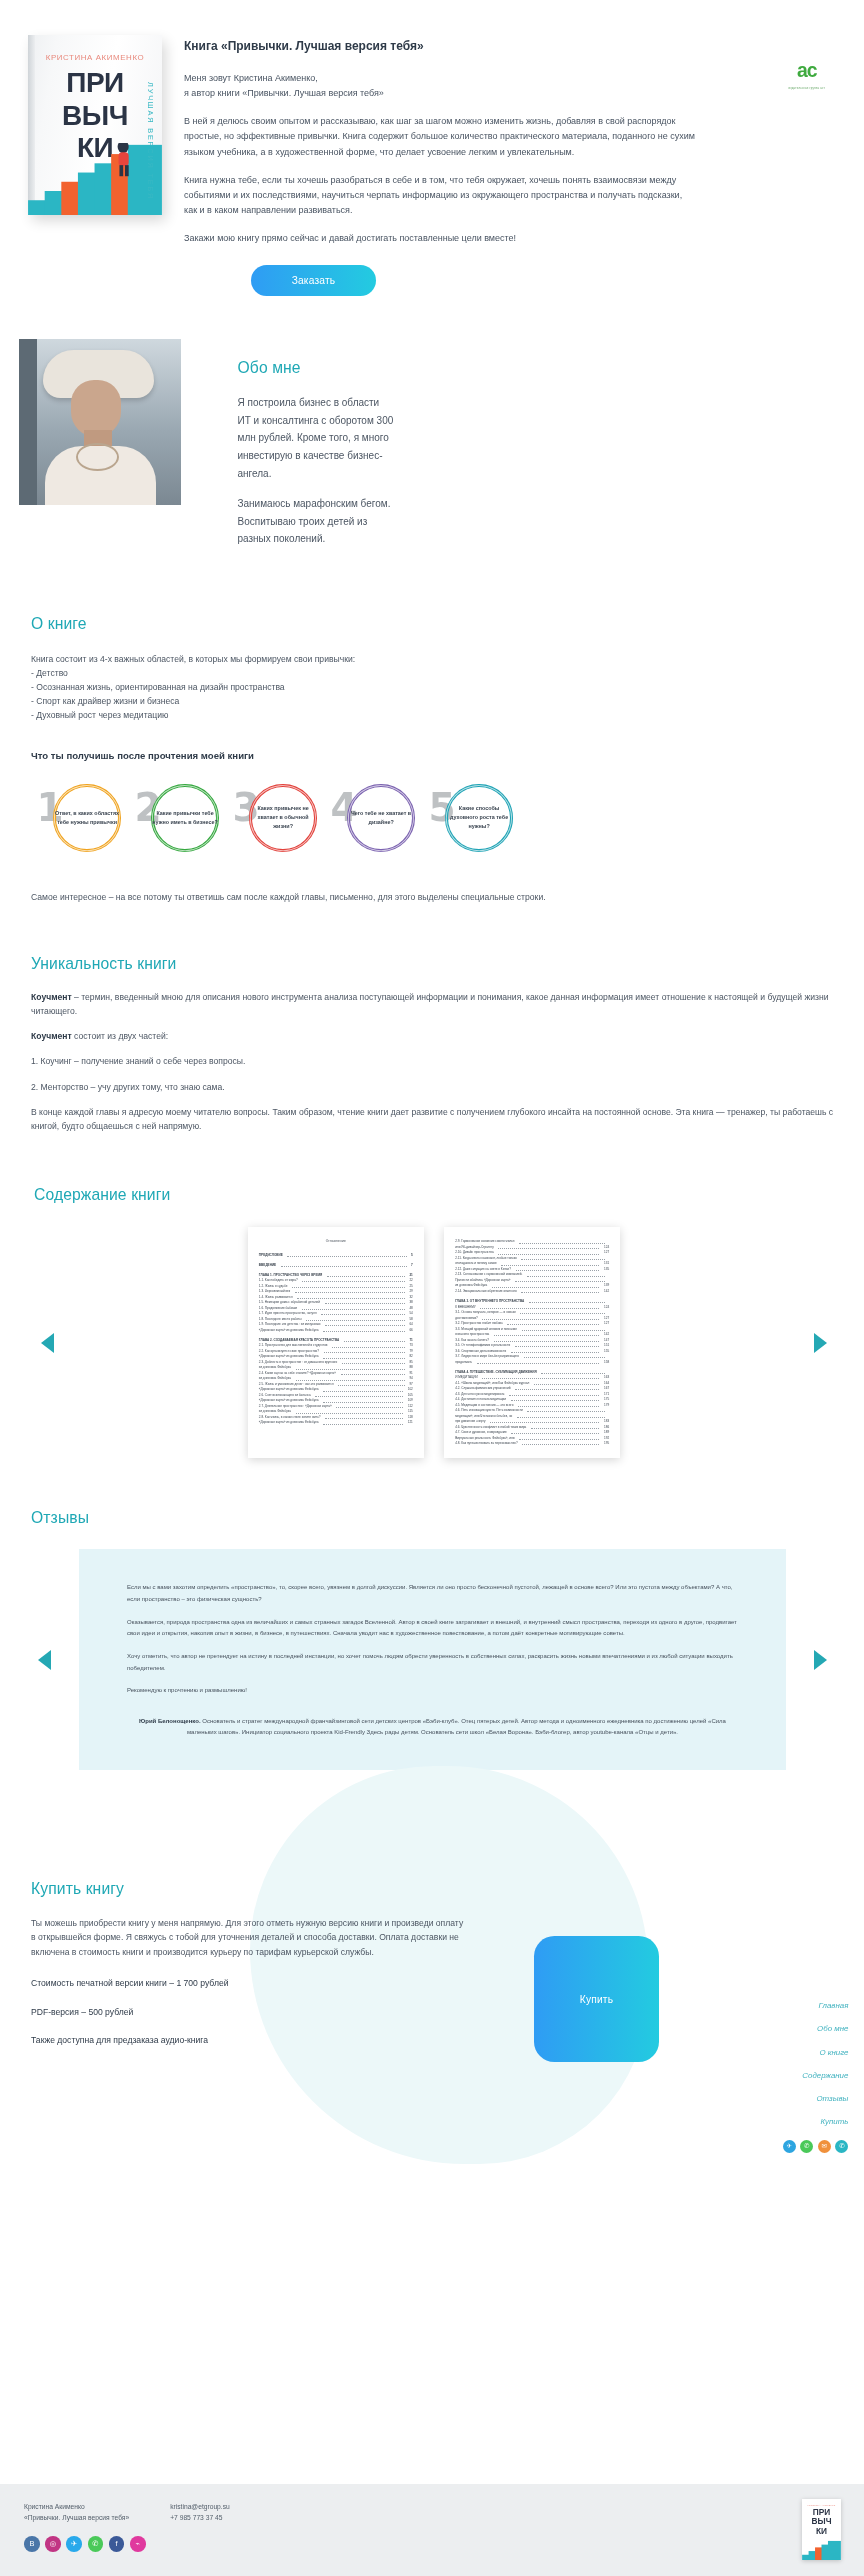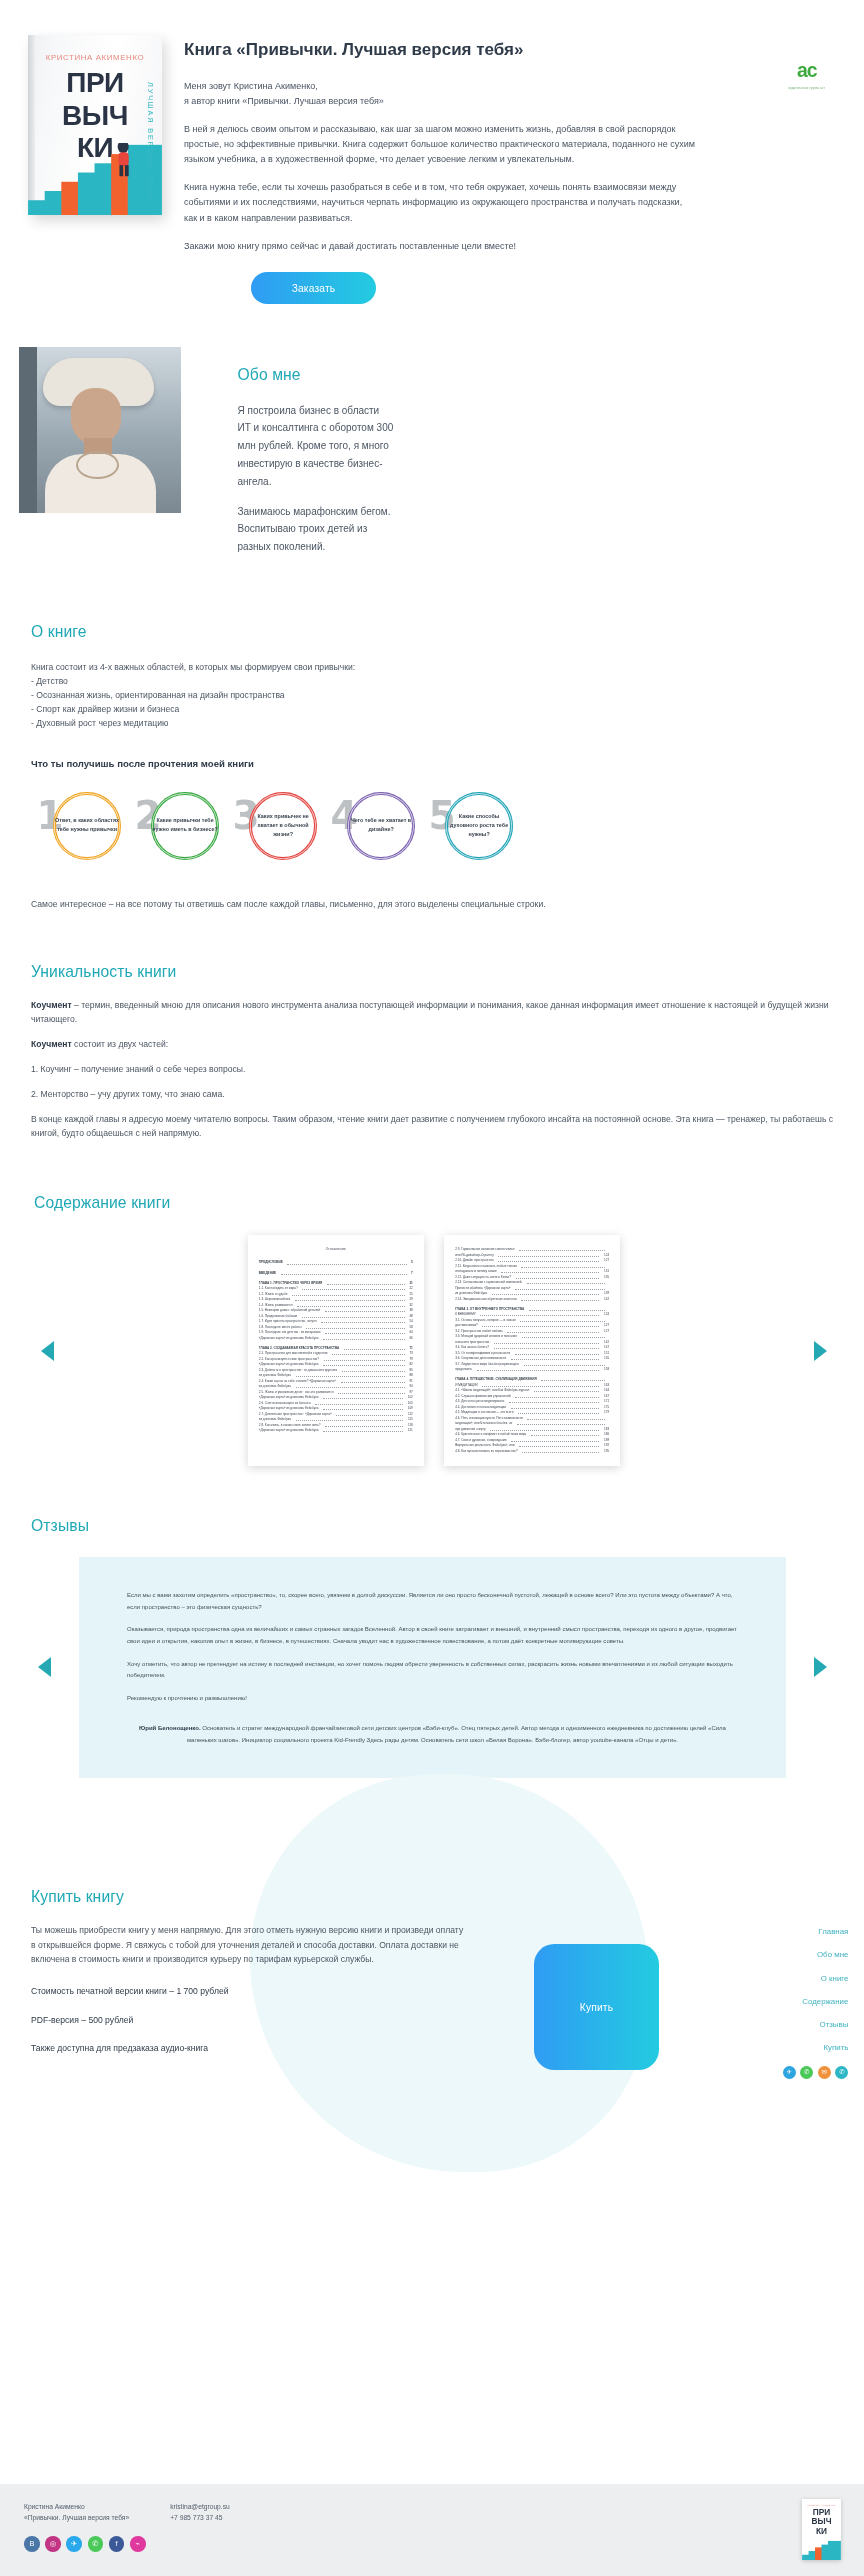--- a/index.html
+++ b/index.html
@@ -22,21 +22,21 @@
     overflow:hidden;
   }
   .bc-author { text-align:center; font-size:7.9px; letter-spacing:0.6px; color:#e8897d; margin-top:16.6px; font-weight:400;}
   .bc-title { text-align:center; font-size:28px; line-height:.92; font-weight:700; color:#2b3445; letter-spacing:-0.5px; margin-top:6.5px; }
   .bc-stairs { position:absolute; left:0; bottom:0; width:100%; height:72px; }
   .bc-vert { position:absolute; right:7.4px; bottom:15px; writing-mode:vertical-rl; text-orientation:mixed;
              color:#38b8c4; font-size:7.4px; letter-spacing:1.8px; text-align:right; line-height:1.35;}
   .bc-edge { position:absolute; left:0; top:0; bottom:0; width:6.5px; background:linear-gradient(90deg,#cfd4d8,#eceef0); }
 
   .hero-text { flex:1; padding-top:1.8px; position:relative; }
-  h1.hero-title { font-size:17px; font-weight:700; color:#2f3b49; margin-bottom:15.7px; }
+  h1.hero-title { font-size:12px; font-weight:700; color:#2f3b49; margin-bottom:15.7px; }
   .hero p { margin-bottom:13px; font-size:9px; color:#495462; line-height:1.68; max-width:513px;}
   .ast-logo { position:absolute; right:-1.8px; top:20.3px; width:46px; height:37px; text-align:center;}
   .ast-word { font-size:19.4px; font-weight:800; color:#3faa3f; letter-spacing:-0.9px; }
   .ast-cap { font-size:2.8px; color:#6aa96a; letter-spacing:0.2px; display:block; margin-top:0.9px;}
   .btn {
     display:inline-block; border:none; cursor:pointer; color:#fff; text-align:center;
     background:linear-gradient(90deg,#2f9cf4 0%,#23cbe0 100%);
     border-radius:20.3px; font-size:10.2px; letter-spacing:0.2px;
     font-family:inherit;
   }
@@ -110,21 +110,21 @@
   .kupit { margin-top:52px; position:relative; }
   .blob { position:absolute; left:250px; top:-111px; width:398px; height:398px; border-radius:48% 52% 44% 56%;
           background:#ecf8f9; z-index:0;}
   .kupit-inner { position:relative; z-index:2; display:flex; }
   .kupit-left { width:435px; }
   .kupit p { font-size:8.6px; color:#4c5663; line-height:1.68; margin-bottom:18.5px;}
   .price { font-size:8.6px; color:#2f3b49; margin-bottom:15px;}
   .btn-buy { width:125px; padding:10.2px 0; margin:59px 0 0 68px;}
 
   
-  .rightnav { position:absolute; right:16.6px; top:1926px; text-align:right; z-index:9;}
+  .rightnav { position:absolute; right:16.6px; top:2000px; text-align:right; z-index:9;font-style:italic;}
   .rightnav a { display:block; color:#43b3c0; font-size:7.9px; margin-bottom:11px; text-decoration:none;}
   .rightnav .socs { display:flex; gap:4.6px; justify-content:flex-end; margin-top:7.4px;}
   .soc { width:13px; height:13px; border-radius:50%; display:flex; align-items:center; justify-content:center;
          color:#fff; font-size:6.5px; cursor:pointer;}
 
   
   footer { position:absolute; left:0; bottom:0; width:865px; height:92px; background:#eceef0; padding:16.6px 24px; }
   .f-row { display:flex; gap:41px; }
   .f-col p { font-size:6.7px; color:#55606c; line-height:1.7;}
   .f-socs { display:flex; gap:5.5px; margin-top:13px;}

